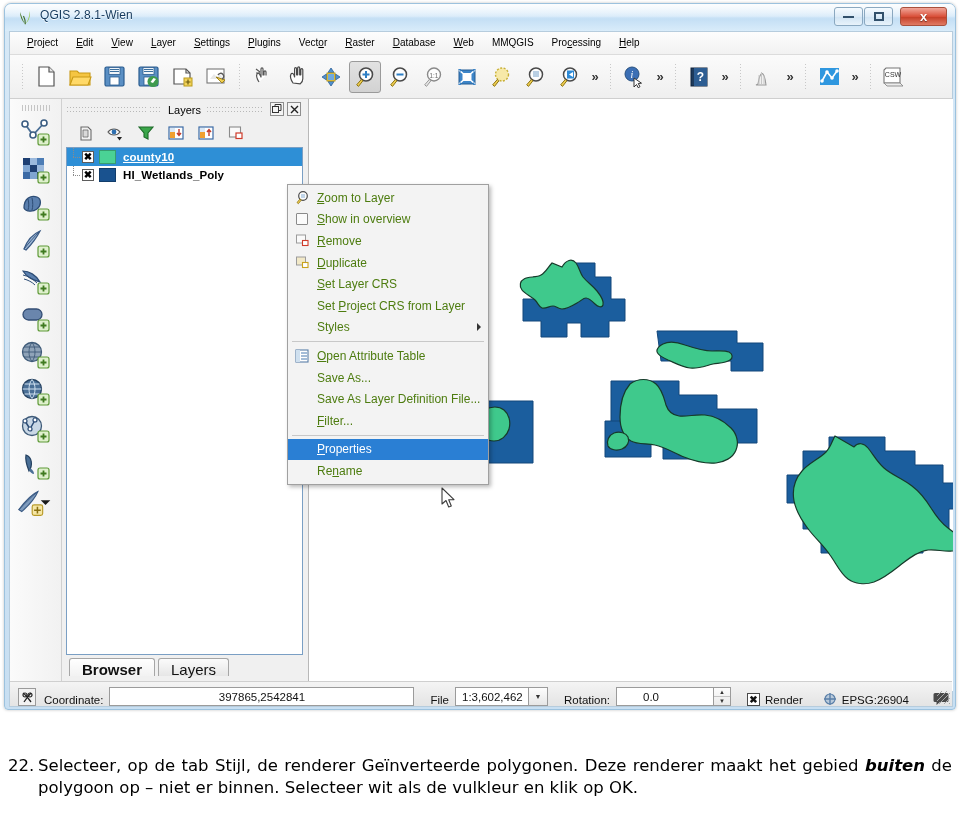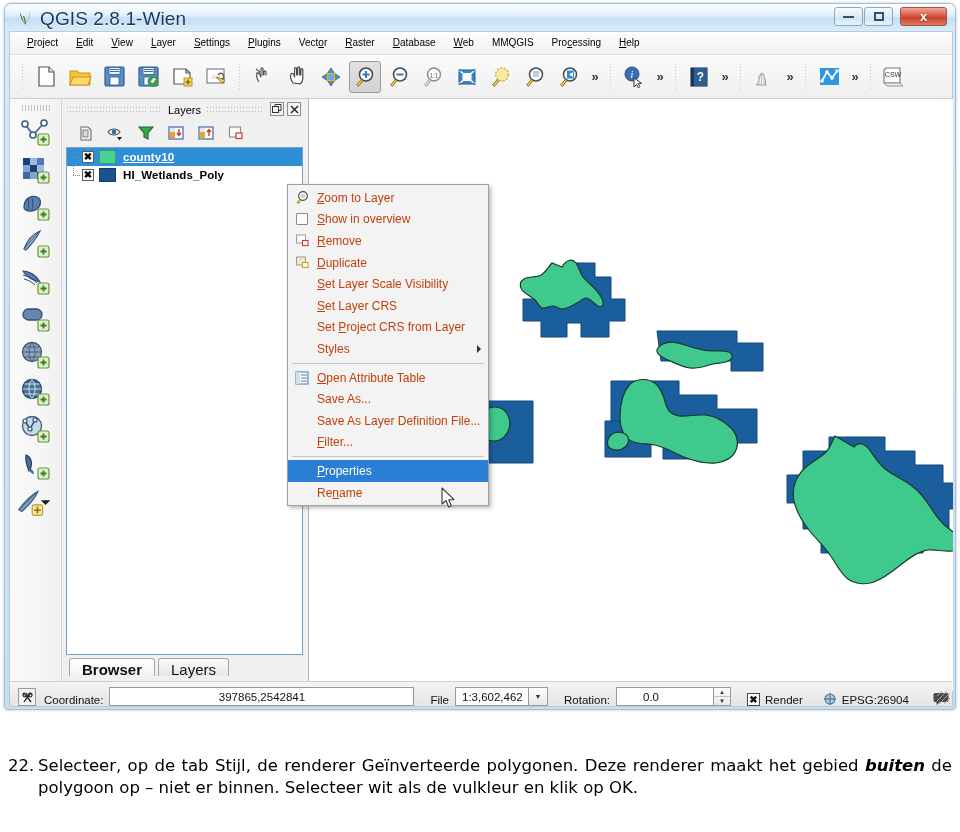--- a/index.html
+++ b/index.html
@@ -28,21 +28,21 @@
   #title-bar .tb-sheen{
     position:absolute; left:0; top:0; width:100%; height:13px;
     background:linear-gradient(to bottom,rgba(255,255,255,.85),rgba(255,255,255,.1));
     border-radius:6px 6px 0 0;
   }
   #app-icon{
     position:absolute; left:12px; top:5px; width:17px; height:17px;
   }
   #title-text{
     position:absolute; left:35px; top:4px;
-    font-size:19px; color:#14395c; letter-spacing:.1px;
+    font-size:12px; color:#14395c; letter-spacing:.1px;
     text-shadow:0 1px 0 rgba(255,255,255,.9);
   }
   .wbtn{
     position:absolute; top:3px; height:19px; width:29px;
     border:1px solid #8aa8c0; border-radius:3px;
     background:linear-gradient(to bottom,#f6fbff,#dcebf7 50%,#cfe3f3 51%,#e8f3fb);
     display:flex; align-items:center; justify-content:center;
   }
   #btn-min{ right:94px; }
   #btn-max{ right:64px; }
@@ -242,21 +242,21 @@
 
   
   #context-menu{
     position:absolute; left:277px; top:152px; width:202px;
     background:#f3f3f3; border:1px solid #a0a0a0;
     box-shadow:2px 2px 4px rgba(0,0,0,.28);
     padding:2px 0 2px 0;
     z-index:50;
   }
   .cm-item{
-    height:21.6px; display:flex; align-items:center; font-size:12px; color:#c2410c;
+    height:21.6px; display:flex; align-items:center; font-size:12px; color:#4d7c0f;
     padding-left:4px; position:relative;
   }
   .cm-item.highlight{ background:#2a7fd4; color:#fff; }
   .cm-ico{
     width:20px; height:16px; display:flex; align-items:center; justify-content:center;
     margin-right:5px; flex:0 0 20px;
   }
   .cm-label u{ text-decoration:underline; }
   .cm-sep{ height:1px; background:#c8c8c8; margin:3px 4px; }
   .cm-arrow{
@@ -750,24 +750,20 @@
         <span class="cm-ico">
           <svg width="15" height="15" viewBox="0 0 15 15">
               <rect x="1.5" y="2" width="9" height="8" fill="#f2e9c8" stroke="#9b9b9b" stroke-width="1"></rect>
               <rect x="7.5" y="7.5" width="5.5" height="5" fill="#fff" stroke="#c9a31c" stroke-width="1.1"></rect>
             </svg>
         </span>
         <span class="cm-label"><u>D</u>uplicate</span>
       </div>
       <div class="cm-item">
         <span class="cm-ico"></span>
-        <span class="cm-label"><u>S</u>et Layer Scale Visibility</span>
-      </div>
-      <div class="cm-item">
-        <span class="cm-ico"></span>
         <span class="cm-label"><u>S</u>et Layer CRS</span>
       </div>
       <div class="cm-item">
         <span class="cm-ico"></span>
         <span class="cm-label">Set <u>P</u>roject CRS from Layer</span>
       </div>
       <div class="cm-item">
         <span class="cm-ico"></span>
         <span class="cm-label">Styles</span>
         <span class="cm-arrow"></span>

